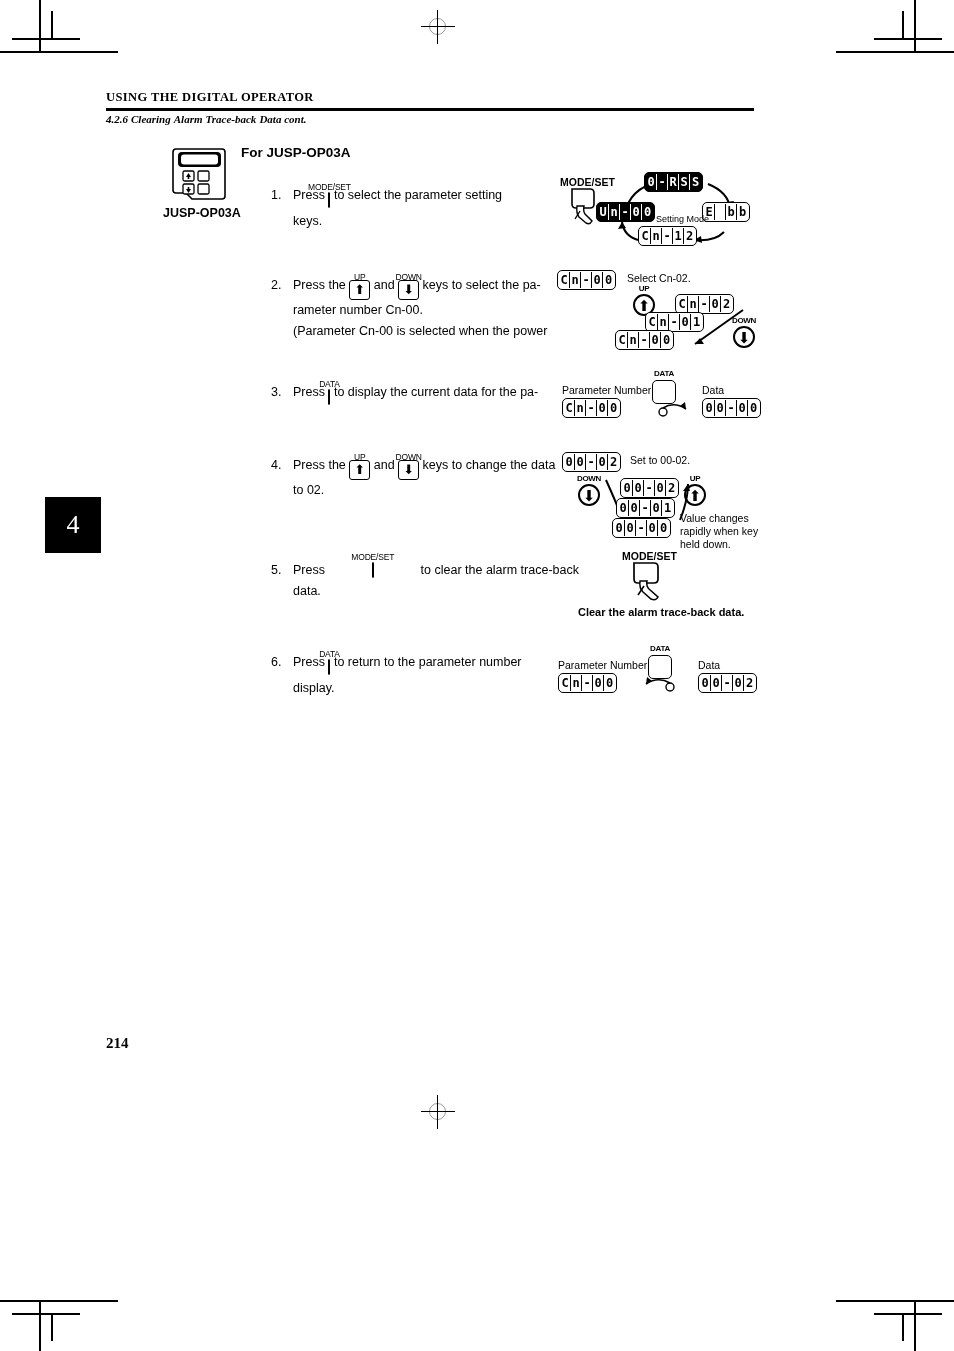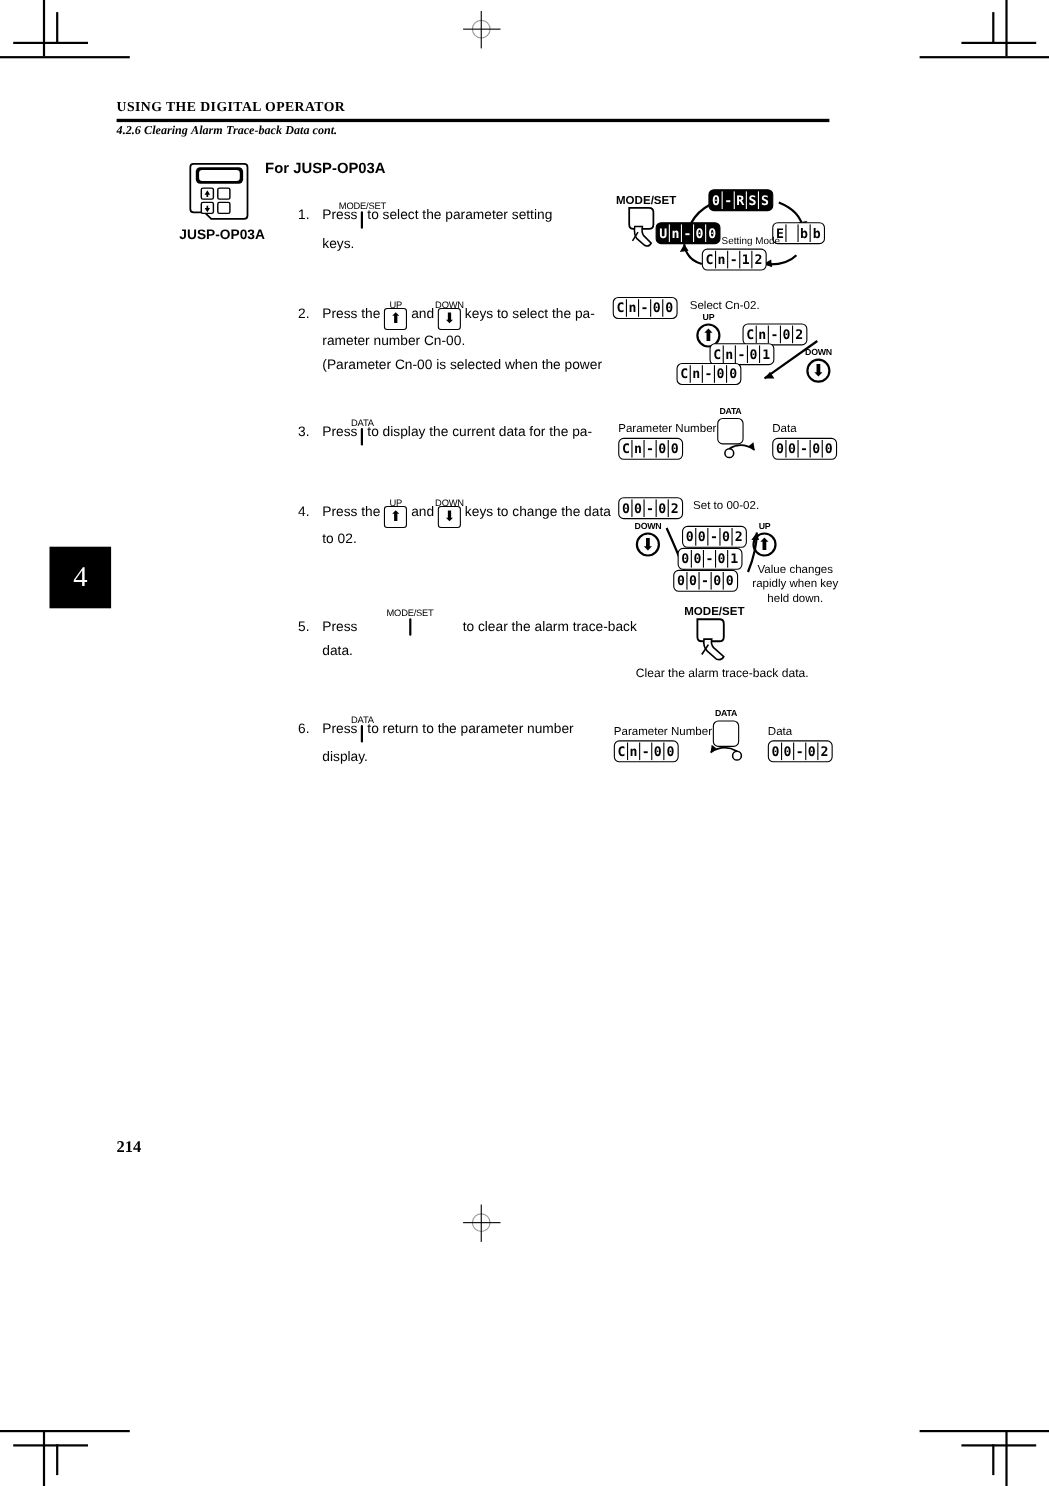--- a/index.html
+++ b/index.html
@@ -182,21 +182,21 @@
   .lcd.inv { background: #000; }
   .lcd.inv .cell { color: #fff; border-right-color: #fff; }
 
   
   .diagram { position: absolute; }
   .dlabel {
     position: absolute;
     font-size: 10.5px;
     white-space: nowrap;
   }
-  .dlabel.multi { white-space: normal; line-height: 13px; width: 86px; text-align: center; }
+  .dlabel.multi { white-space: normal; line-height: 13px; width: 86px; }
 
   .keybtn {
     position: absolute;
     width: 24px; height: 24px;
     border: 1.6px solid #000;
     border-radius: 5px;
     background: #fff;
     box-sizing: border-box;
   }
   .keybtn .klabel {
@@ -570,21 +570,21 @@
   </div>
 </div>
 
 <div class="diagram" style="left:578px;top:548px;width:200px;height:72px;">
   <div class="dlabel" style="left:44px;top:2px;font-weight:bold;">MODE/SET</div>
   <svg style="position:absolute;left:50px;top:12px;" width="44" height="44" viewBox="0 0 44 44">
     <path d="M6 3 H26 Q30 3 30 7 V19 Q30 23 26 23 H10 Q6 23 6 19 Z" fill="#fff" stroke="#000" stroke-width="1.7"></path>
     <path d="M12 21 Q11 28 15 32 L23 39 Q28 41 30 37 L21 29 Q18 26 19 21 Z" fill="#fff" stroke="#000" stroke-width="1.5"></path>
     <path d="M16 26 L10 35" stroke="#000" stroke-width="1.5" fill="none"></path>
   </svg>
-  <div class="dlabel" style="left:0px;top:58px;font-size:11px;">Clear the alarm trace-back data.</div>
+  <div class="dlabel" style="left:0px;top:58px;font-size:11px;font-weight:bold;">Clear the alarm trace-back data.</div>
 </div>
 
 <div class="step" style="left:271px;top:652px;width:300px;">
   <span class="num">6.</span>
   <div class="body">
     <span class="line">
       <span>Press</span>
       <span class="keycap">
         <span class="lbl">DATA</span>
         <span class="cap"></span>

